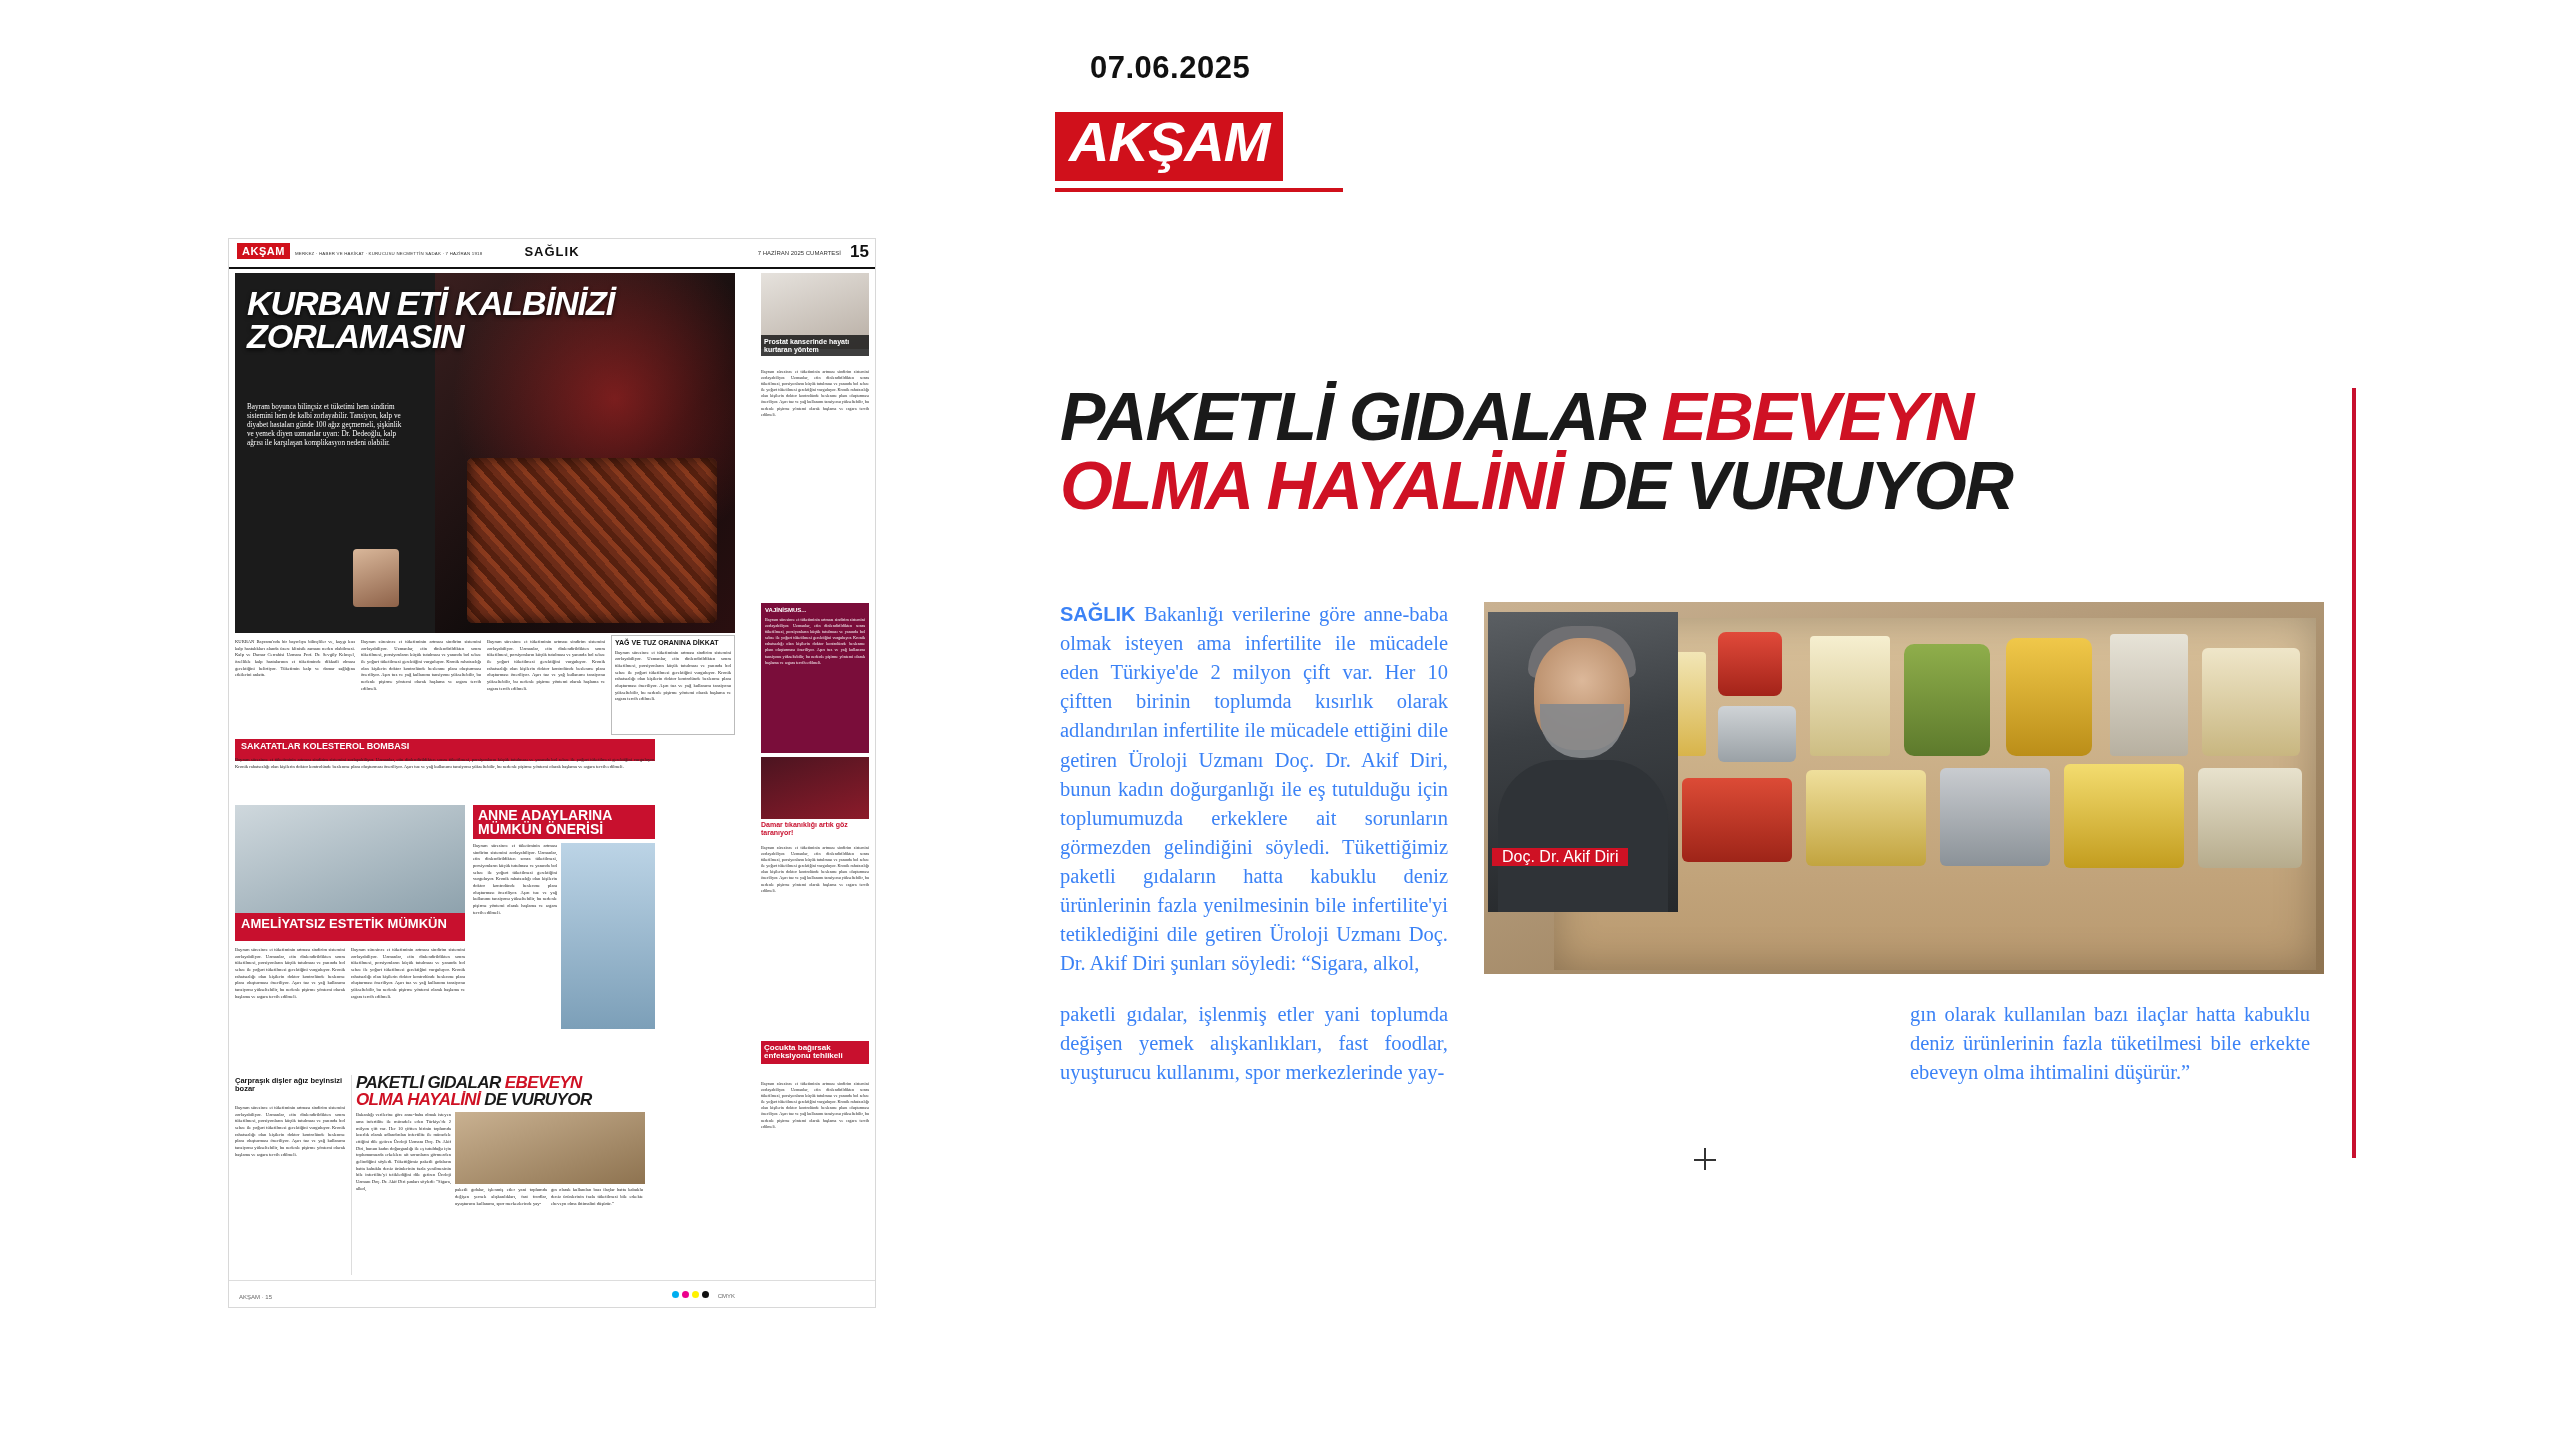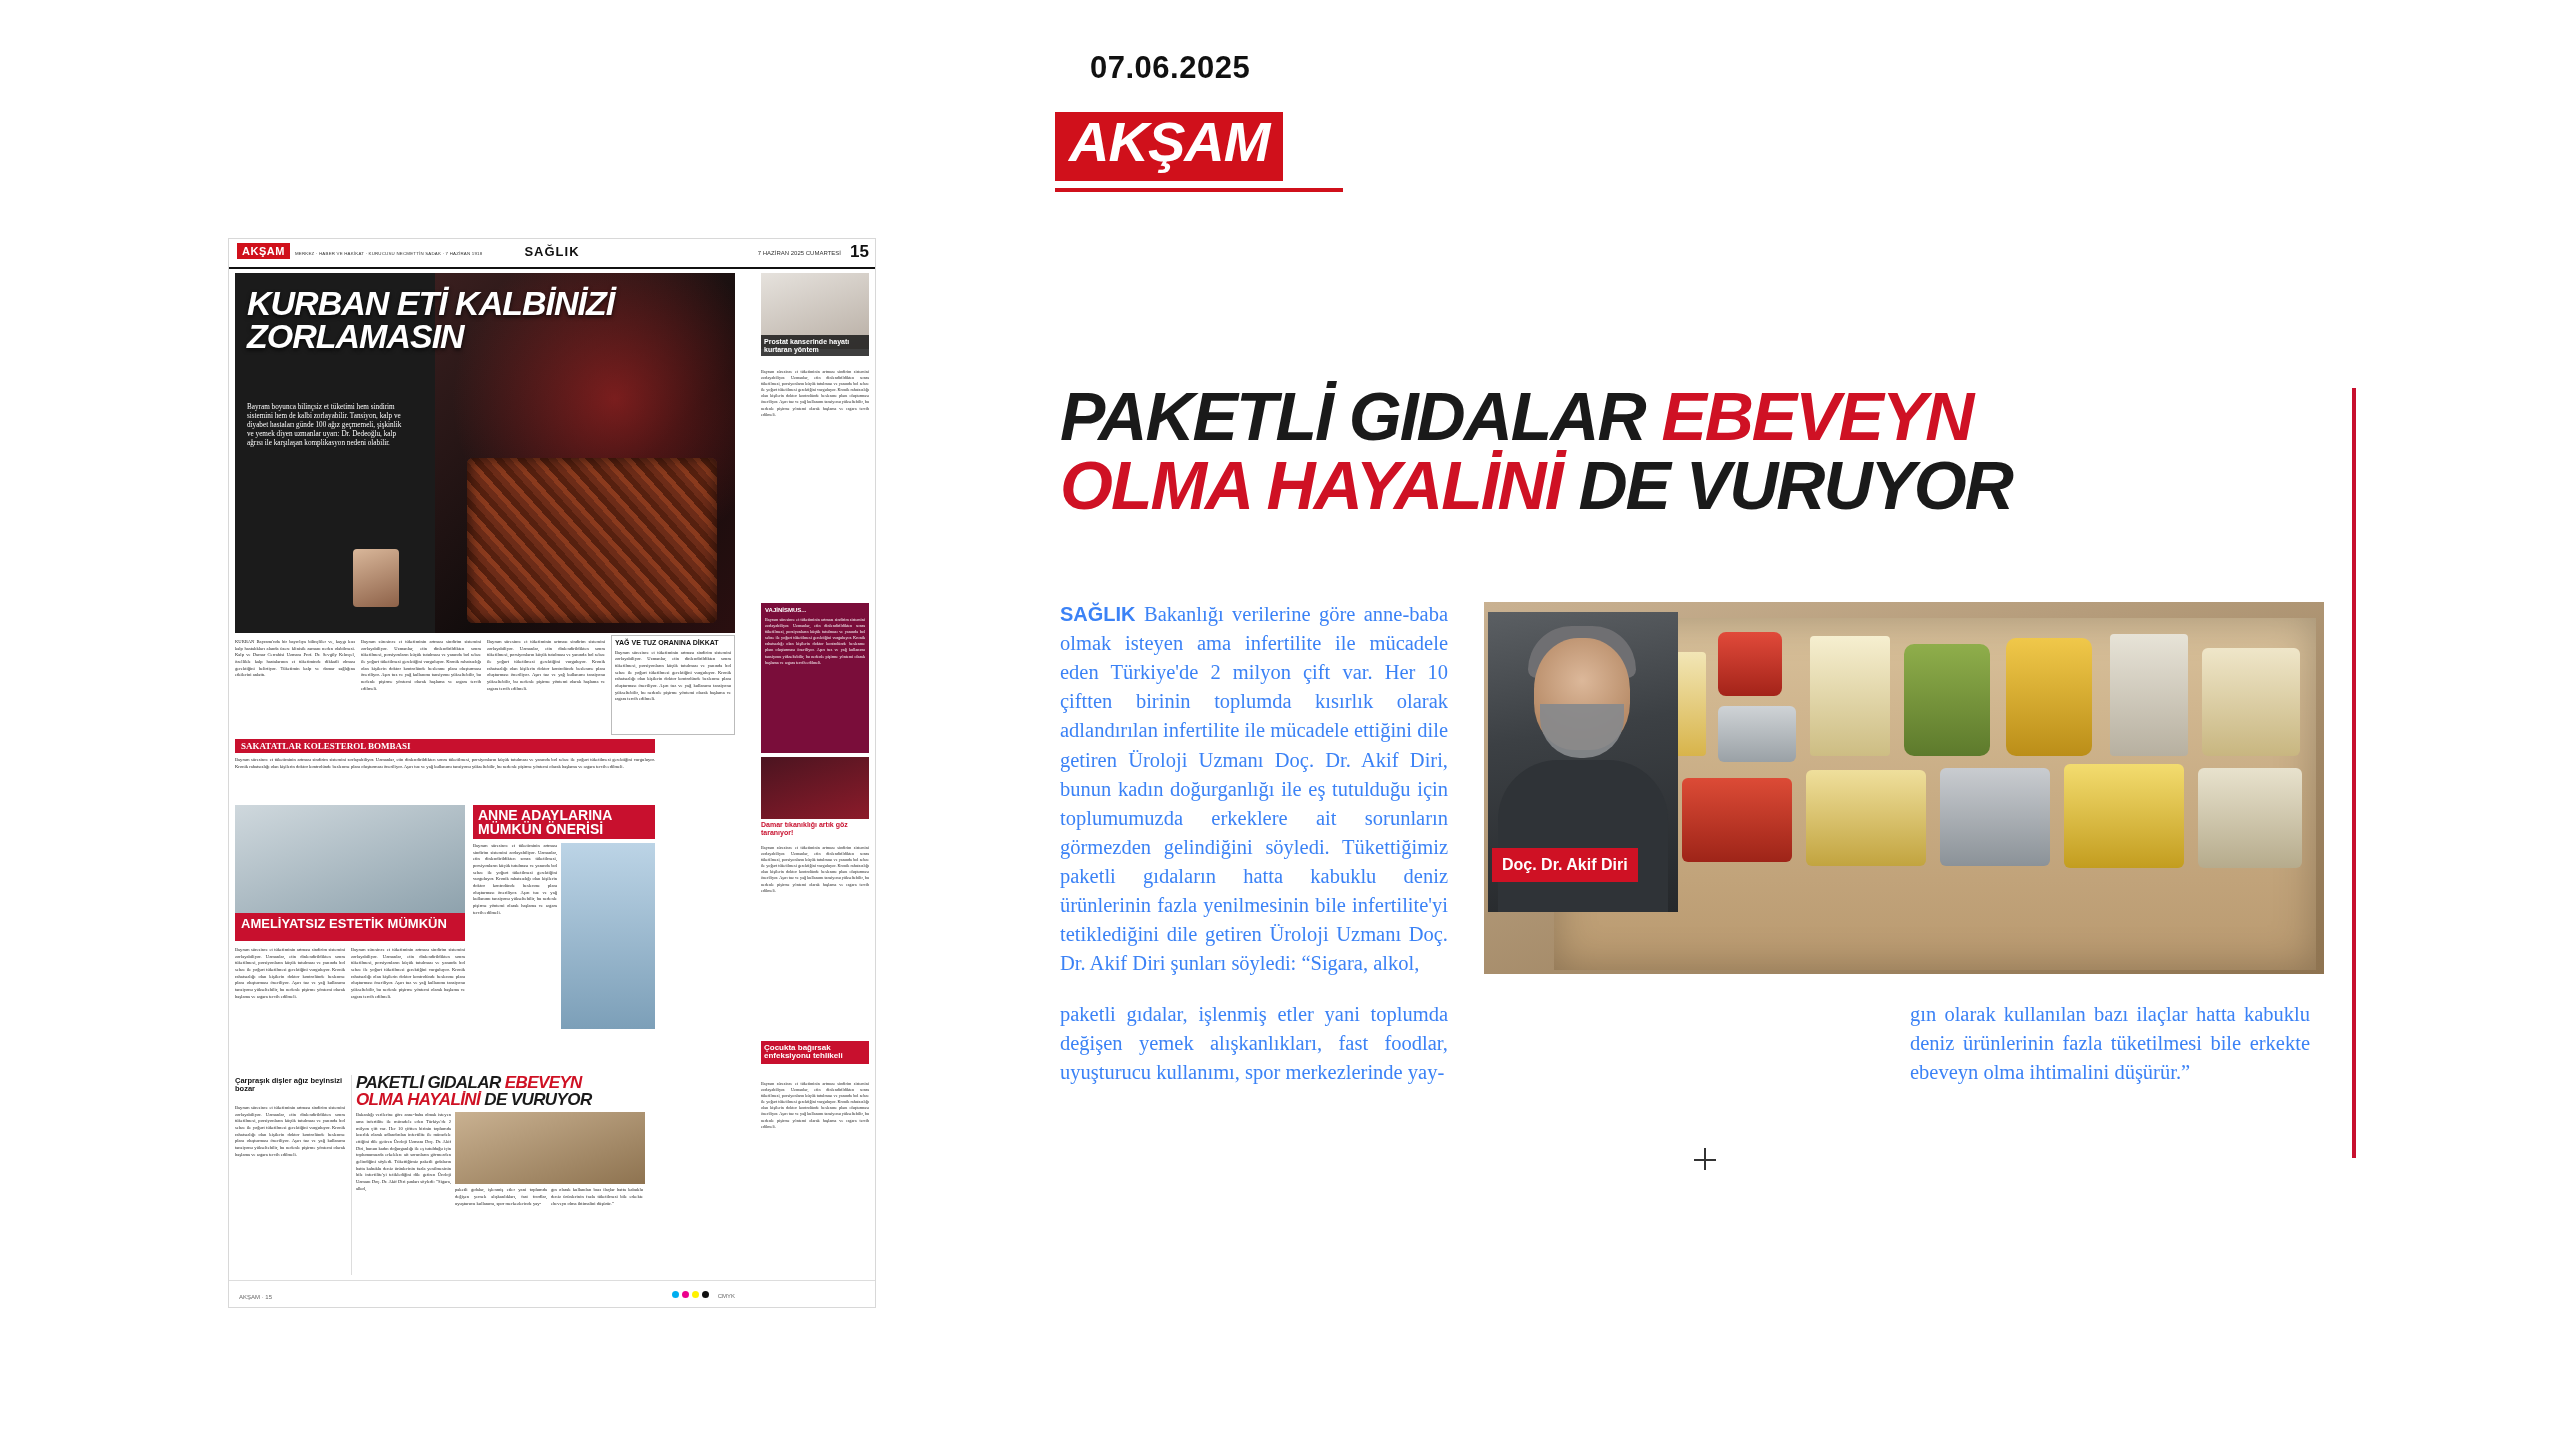--- a/index.html
+++ b/index.html
@@ -219,22 +219,22 @@
     background:#87898c; border-radius: 0 0 40px 40px; opacity:.92;
   }
   .portrait .body {
     position:absolute; left: 10px; top: 148px; width: 170px; height: 155px;
     background:#2f3337; border-radius: 60px 60px 0 0;
   }
   .caption-badge {
     position: absolute; left: 8px; top: 246px;
     background: #cf1124; color: #fff;
     font-family: "Liberation Sans", sans-serif;
-    font-weight: bold; font-size: 16px;
-    padding: 8px 10px;
+    font-weight: normal; font-size: 16px;
+    padding: 0 10px;
   }
   .bot-cols { position: absolute; left: 1060px; top: 1000px; width: 1300px; }
   .bc { position: absolute; width: 388px; }
   .bc3 { left: 850px; width: 400px; }
 
   .crosshair {
     position: absolute; left: 1694px; top: 1148px; width: 22px; height: 22px;
   }
   .crosshair:before, .crosshair:after {
     content:""; position:absolute; background:#333;
@@ -270,21 +270,21 @@
     <div class="tiny">Bayram süresince et tüketiminin artması sindirim sistemini zorlayabiliyor. Uzmanlar, etin dinlendirildikten sonra tüketilmesi, porsiyonların küçük tutulması ve yanında bol sebze ile yoğurt tüketilmesi gerektiğini vurguluyor. Kronik rahatsızlığı olan kişilerin doktor kontrolünde beslenme planı oluşturması öneriliyor. Aşırı tuz ve yağ kullanımı tansiyonu yükseltebilir, bu nedenle pişirme yöntemi olarak haşlama ve ızgara tercih edilmeli.</div>
   </div>
   <div class="colbox" style="left:258px; top:400px; width:118px; height:92px;">
     <div class="tiny">Bayram süresince et tüketiminin artması sindirim sistemini zorlayabiliyor. Uzmanlar, etin dinlendirildikten sonra tüketilmesi, porsiyonların küçük tutulması ve yanında bol sebze ile yoğurt tüketilmesi gerektiğini vurguluyor. Kronik rahatsızlığı olan kişilerin doktor kontrolünde beslenme planı oluşturması öneriliyor. Aşırı tuz ve yağ kullanımı tansiyonu yükseltebilir, bu nedenle pişirme yöntemi olarak haşlama ve ızgara tercih edilmeli.</div>
   </div>
   <div class="colbox" style="left:382px; top:396px; width:124px; height:100px; border:1px solid #bbb; padding:3px; box-sizing:border-box;">
     <div class="tiny-head" style="font-size:7px; line-height:1.1; margin-bottom:3px;">YAĞ VE TUZ ORANINA DİKKAT</div>
     <div class="tiny">Bayram süresince et tüketiminin artması sindirim sistemini zorlayabiliyor. Uzmanlar, etin dinlendirildikten sonra tüketilmesi, porsiyonların küçük tutulması ve yanında bol sebze ile yoğurt tüketilmesi gerektiğini vurguluyor. Kronik rahatsızlığı olan kişilerin doktor kontrolünde beslenme planı oluşturması öneriliyor. Aşırı tuz ve yağ kullanımı tansiyonu yükseltebilir, bu nedenle pişirme yöntemi olarak haşlama ve ızgara tercih edilmeli.</div>
   </div>
 
-  <div class="redbar" style="left:6px; top:500px; width:420px; height:14px; font-size:9px; padding:2px 0 8px 6px; box-sizing:border-box;font-family:Liberation Serif, serif;">SAKATATLAR KOLESTEROL BOMBASI</div>
+  <div class="redbar" style="left:6px; top:500px; width:420px; height:22px; font-size:9px; padding:2px 0 8px 6px; box-sizing:border-box;">SAKATATLAR KOLESTEROL BOMBASI</div>
 
   <div class="colbox" style="left:6px; top:518px; width:420px; height:40px;">
     <div class="tiny">Bayram süresince et tüketiminin artması sindirim sistemini zorlayabiliyor. Uzmanlar, etin dinlendirildikten sonra tüketilmesi, porsiyonların küçük tutulması ve yanında bol sebze ile yoğurt tüketilmesi gerektiğini vurguluyor. Kronik rahatsızlığı olan kişilerin doktor kontrolünde beslenme planı oluşturması öneriliyor. Aşırı tuz ve yağ kullanımı tansiyonu yükseltebilir, bu nedenle pişirme yöntemi olarak haşlama ve ızgara tercih edilmeli.</div>
   </div>
 
   <div class="photo" style="left:6px; top:566px; width:230px; height:108px; background:linear-gradient(160deg,#cfd8dd,#8ea2ad);"></div>
   <div class="redbar" style="left:6px; top:674px; width:230px; height:28px; font-size:13px; padding:4px 0 0 6px; box-sizing:border-box; line-height:1.02;">AMELİYATSIZ ESTETİK MÜMKÜN</div>
   <div class="colbox" style="left:6px; top:708px; width:110px; height:120px;">
     <div class="tiny">Bayram süresince et tüketiminin artması sindirim sistemini zorlayabiliyor. Uzmanlar, etin dinlendirildikten sonra tüketilmesi, porsiyonların küçük tutulması ve yanında bol sebze ile yoğurt tüketilmesi gerektiğini vurguluyor. Kronik rahatsızlığı olan kişilerin doktor kontrolünde beslenme planı oluşturması öneriliyor. Aşırı tuz ve yağ kullanımı tansiyonu yükseltebilir, bu nedenle pişirme yöntemi olarak haşlama ve ızgara tercih edilmeli.</div>
   </div>

